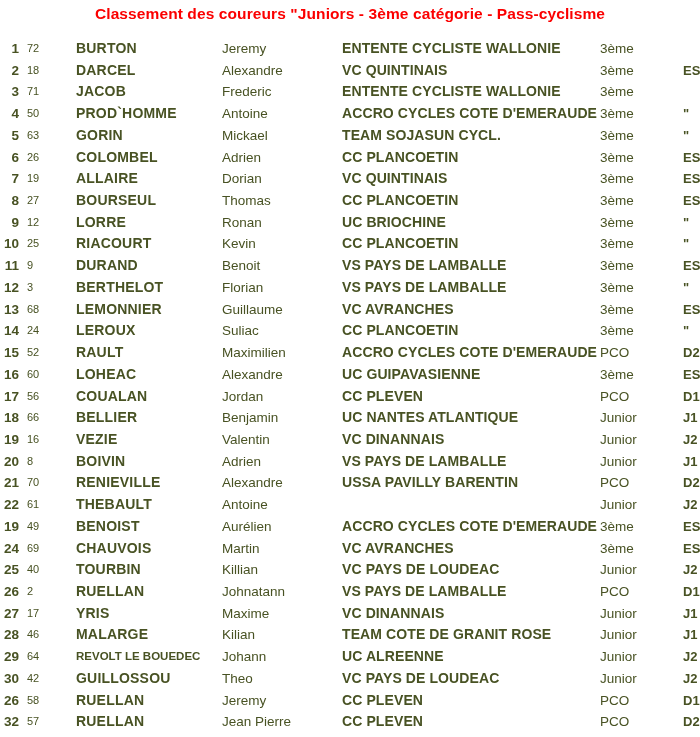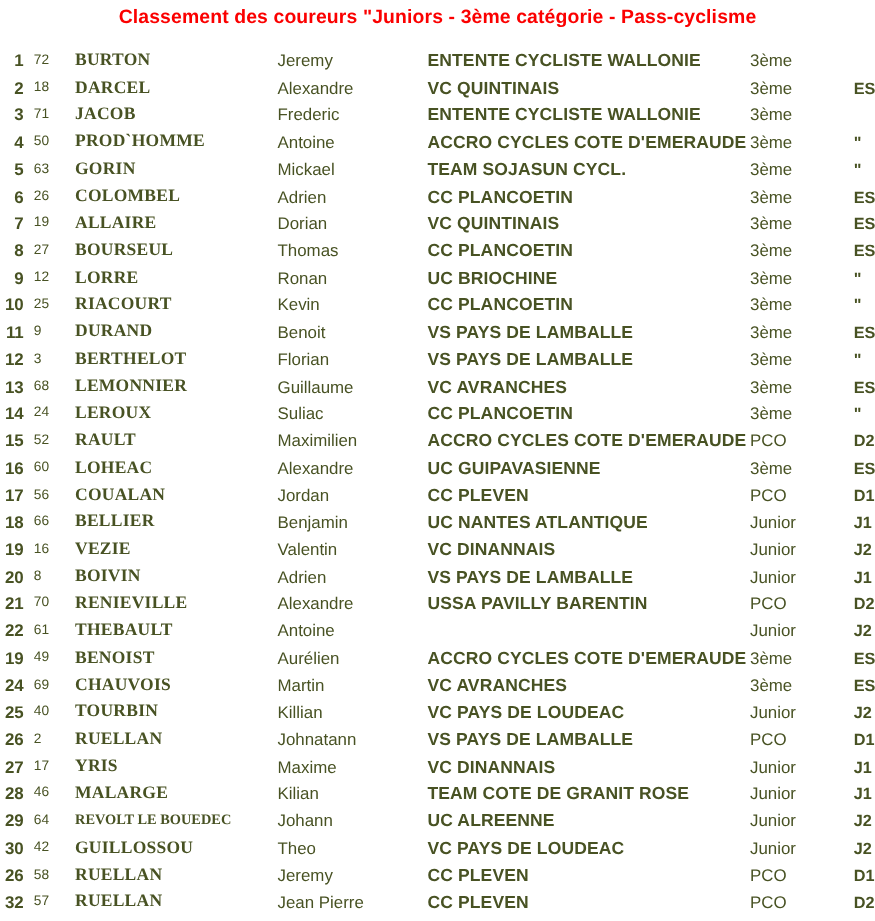--- a/index.html
+++ b/index.html
@@ -45,25 +45,24 @@
     text-align:right;
     font-weight:bold;
     font-size:13.5px;
   }
   .bib{
     left:27px;width:26px;
     text-align:left;
     font-size:11px;
   }
   .last{
-    left:60px;
+    left:76px;
     font-weight:bold;
     font-size:14px;
     letter-spacing:.2px;
-    font-family:Liberation Serif, serif;
   }
   .last.condensed{
     font-size:11.5px;
     letter-spacing:0;
   }
   .first{
     left:222px;
     font-size:13.5px;
   }
   .club{

